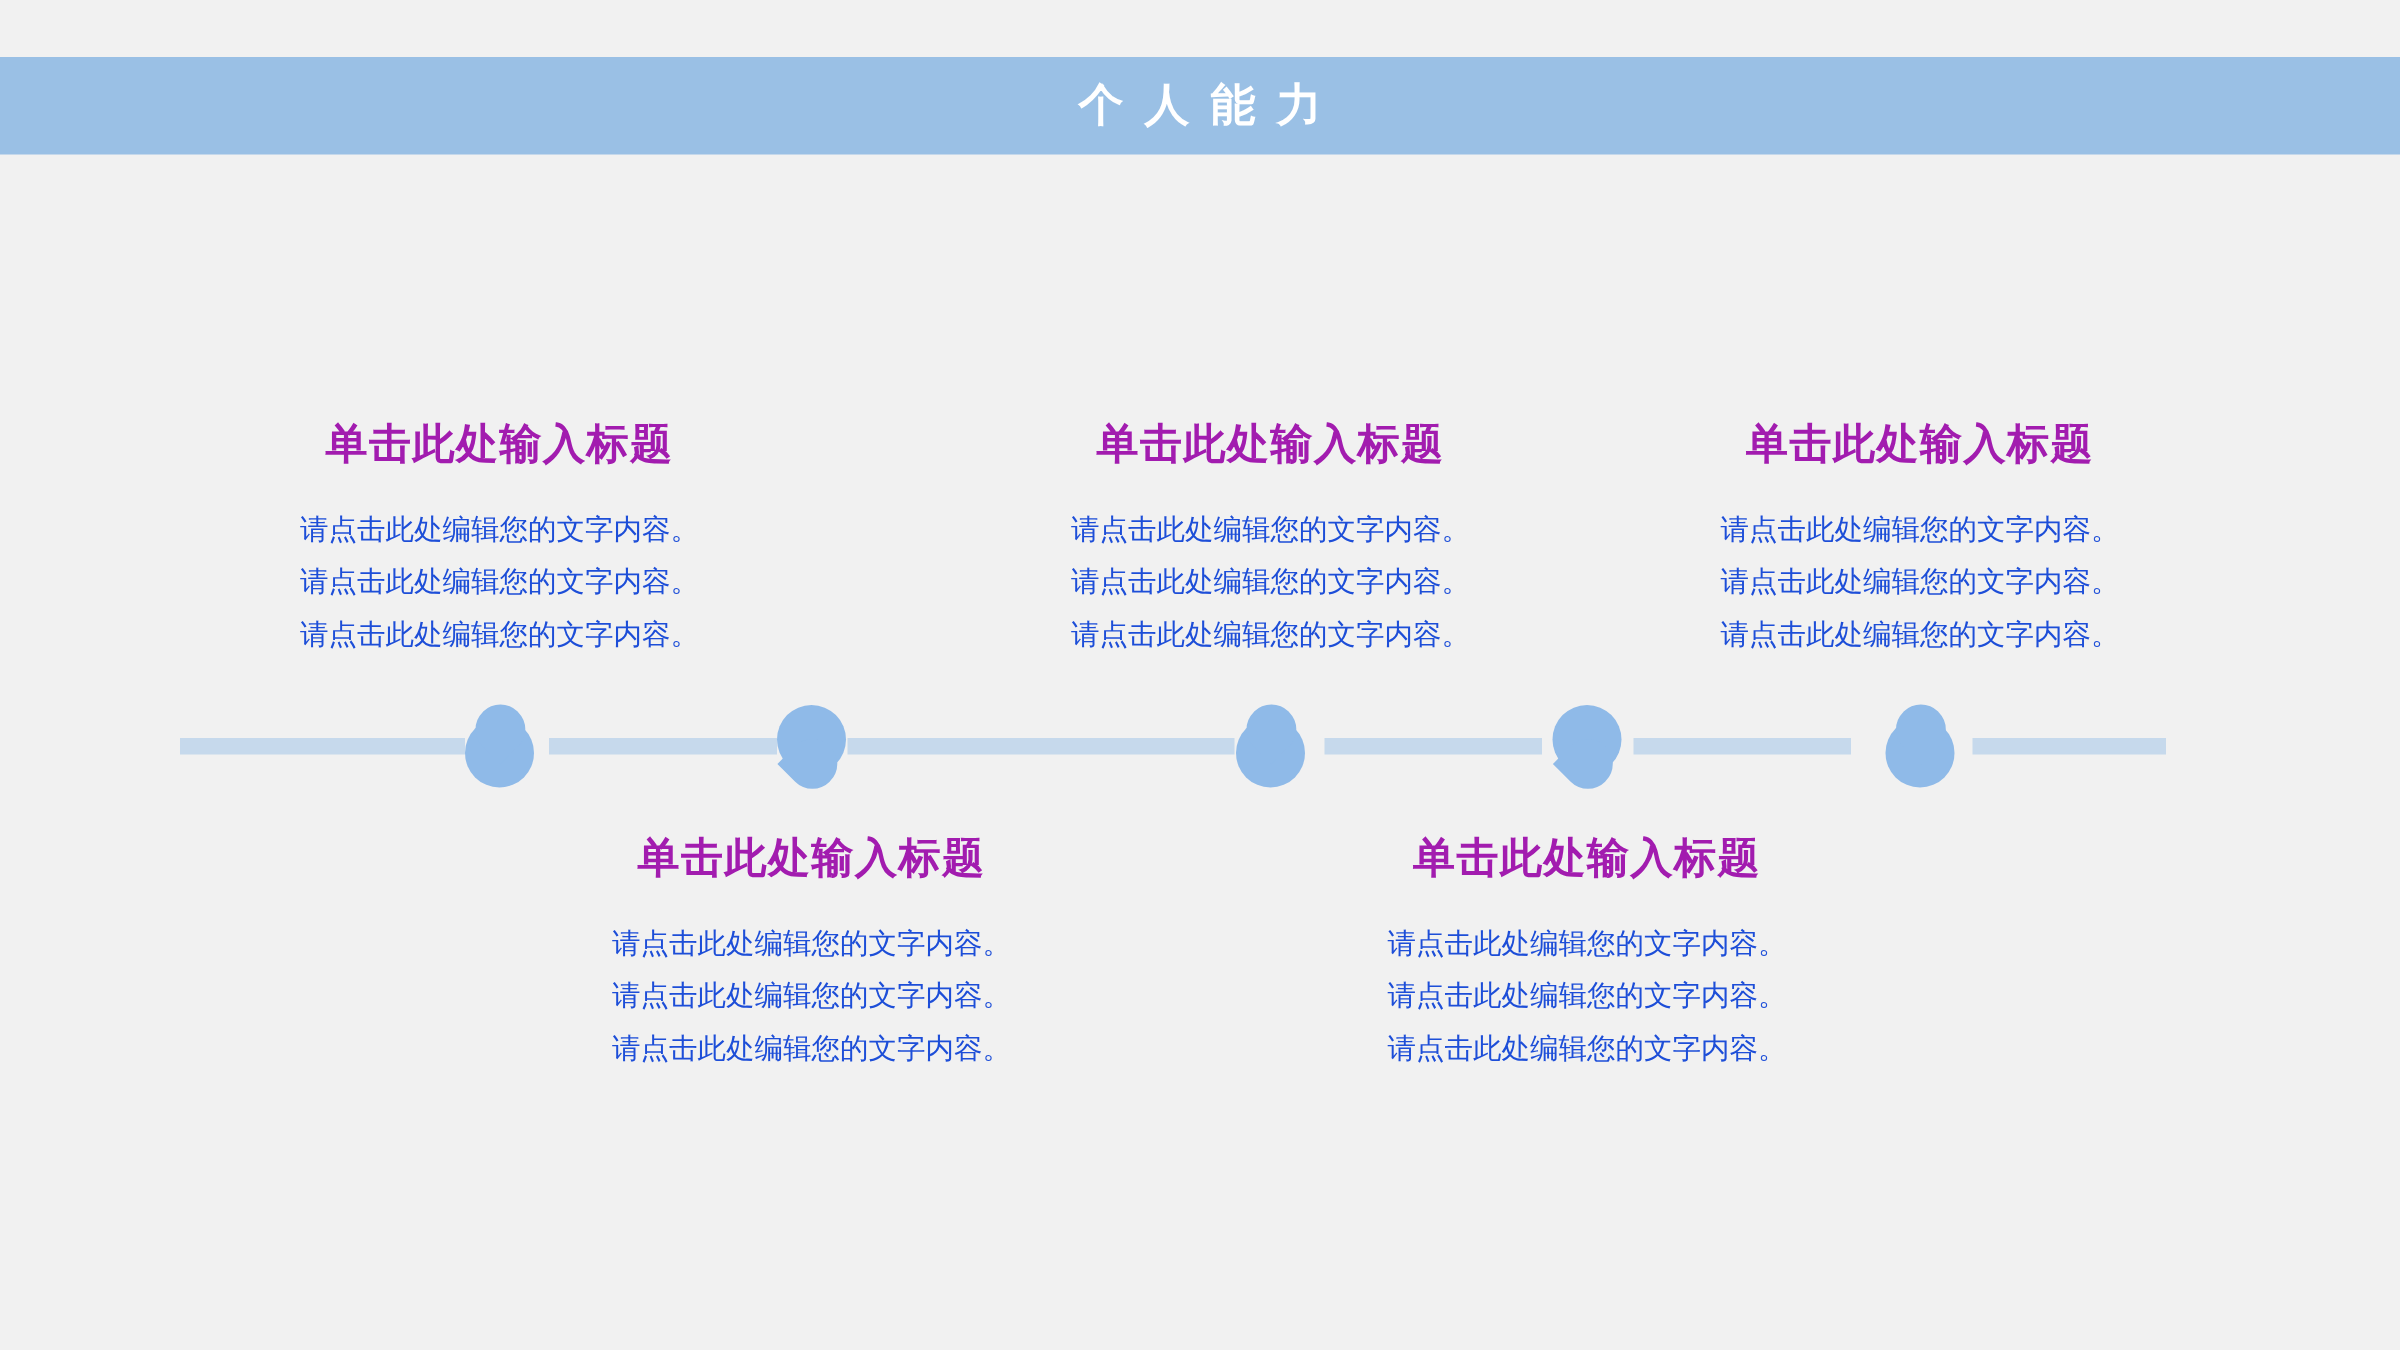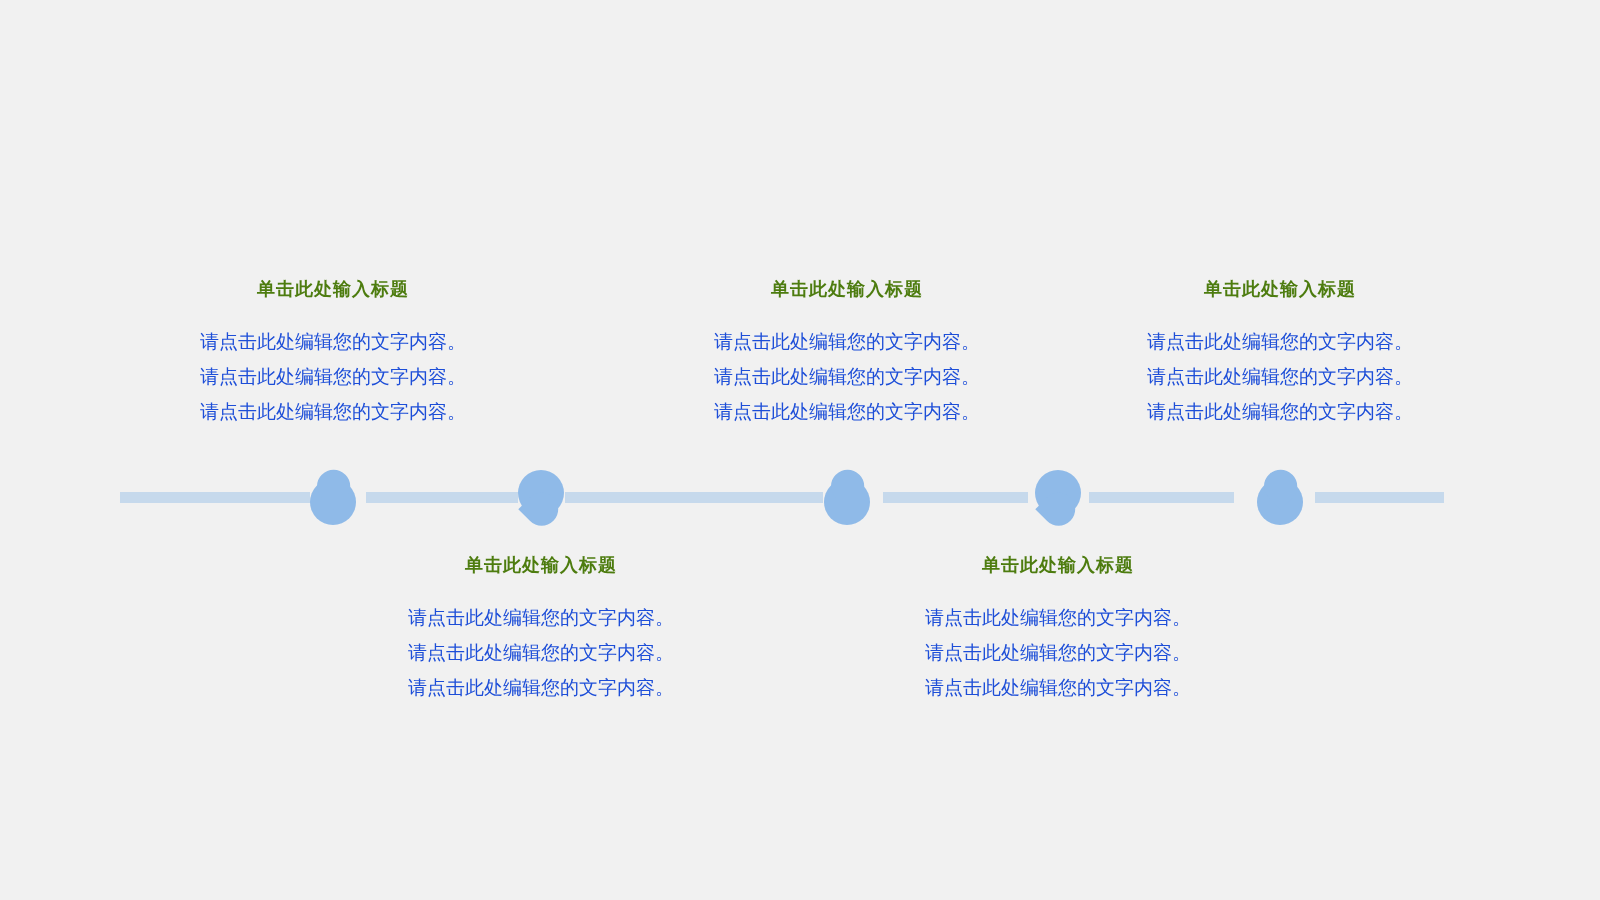--- a/index.html
+++ b/index.html
@@ -130,24 +130,24 @@
     transform: rotate(-45deg);
     transform-origin: center;
   }
 
   
   .block {
     position: absolute;
     text-align: center;
   }
   .block-title {
-    font-size: 18px;
+    font-size: 28px;
     font-weight: bold;
-    color: #4d7c0f;
-    font-family: Liberation Mono, monospace;
+    color: #a21caf;
+    font-family: Liberation Serif, serif;
     letter-spacing: 1px;
     line-height: 1.2;
     margin: 0 0 22px 0;
     white-space: nowrap;
   }
   .block-body {
     font-size: 19px;
     color: #1d4ed8;
     font-family: "Liberation Serif", "DejaVu Serif", serif;
     line-height: 35px;
@@ -156,20 +156,23 @@
   }
   .block-body .line {
     display: block;
   }
 </style>
 </head>
 <body>
 
 <div class="slide">
 
+  <div class="banner">
+    <div class="banner-title">个人能力</div>
+  </div>
 
   <div class="block" style="left:133px; top:280px; width:400px;">
     <div class="block-title">单击此处输入标题</div>
     <div class="block-body">
       <span class="line">请点击此处编辑您的文字内容。</span>
       <span class="line">请点击此处编辑您的文字内容。</span>
       <span class="line">请点击此处编辑您的文字内容。</span>
     </div>
   </div>
 

